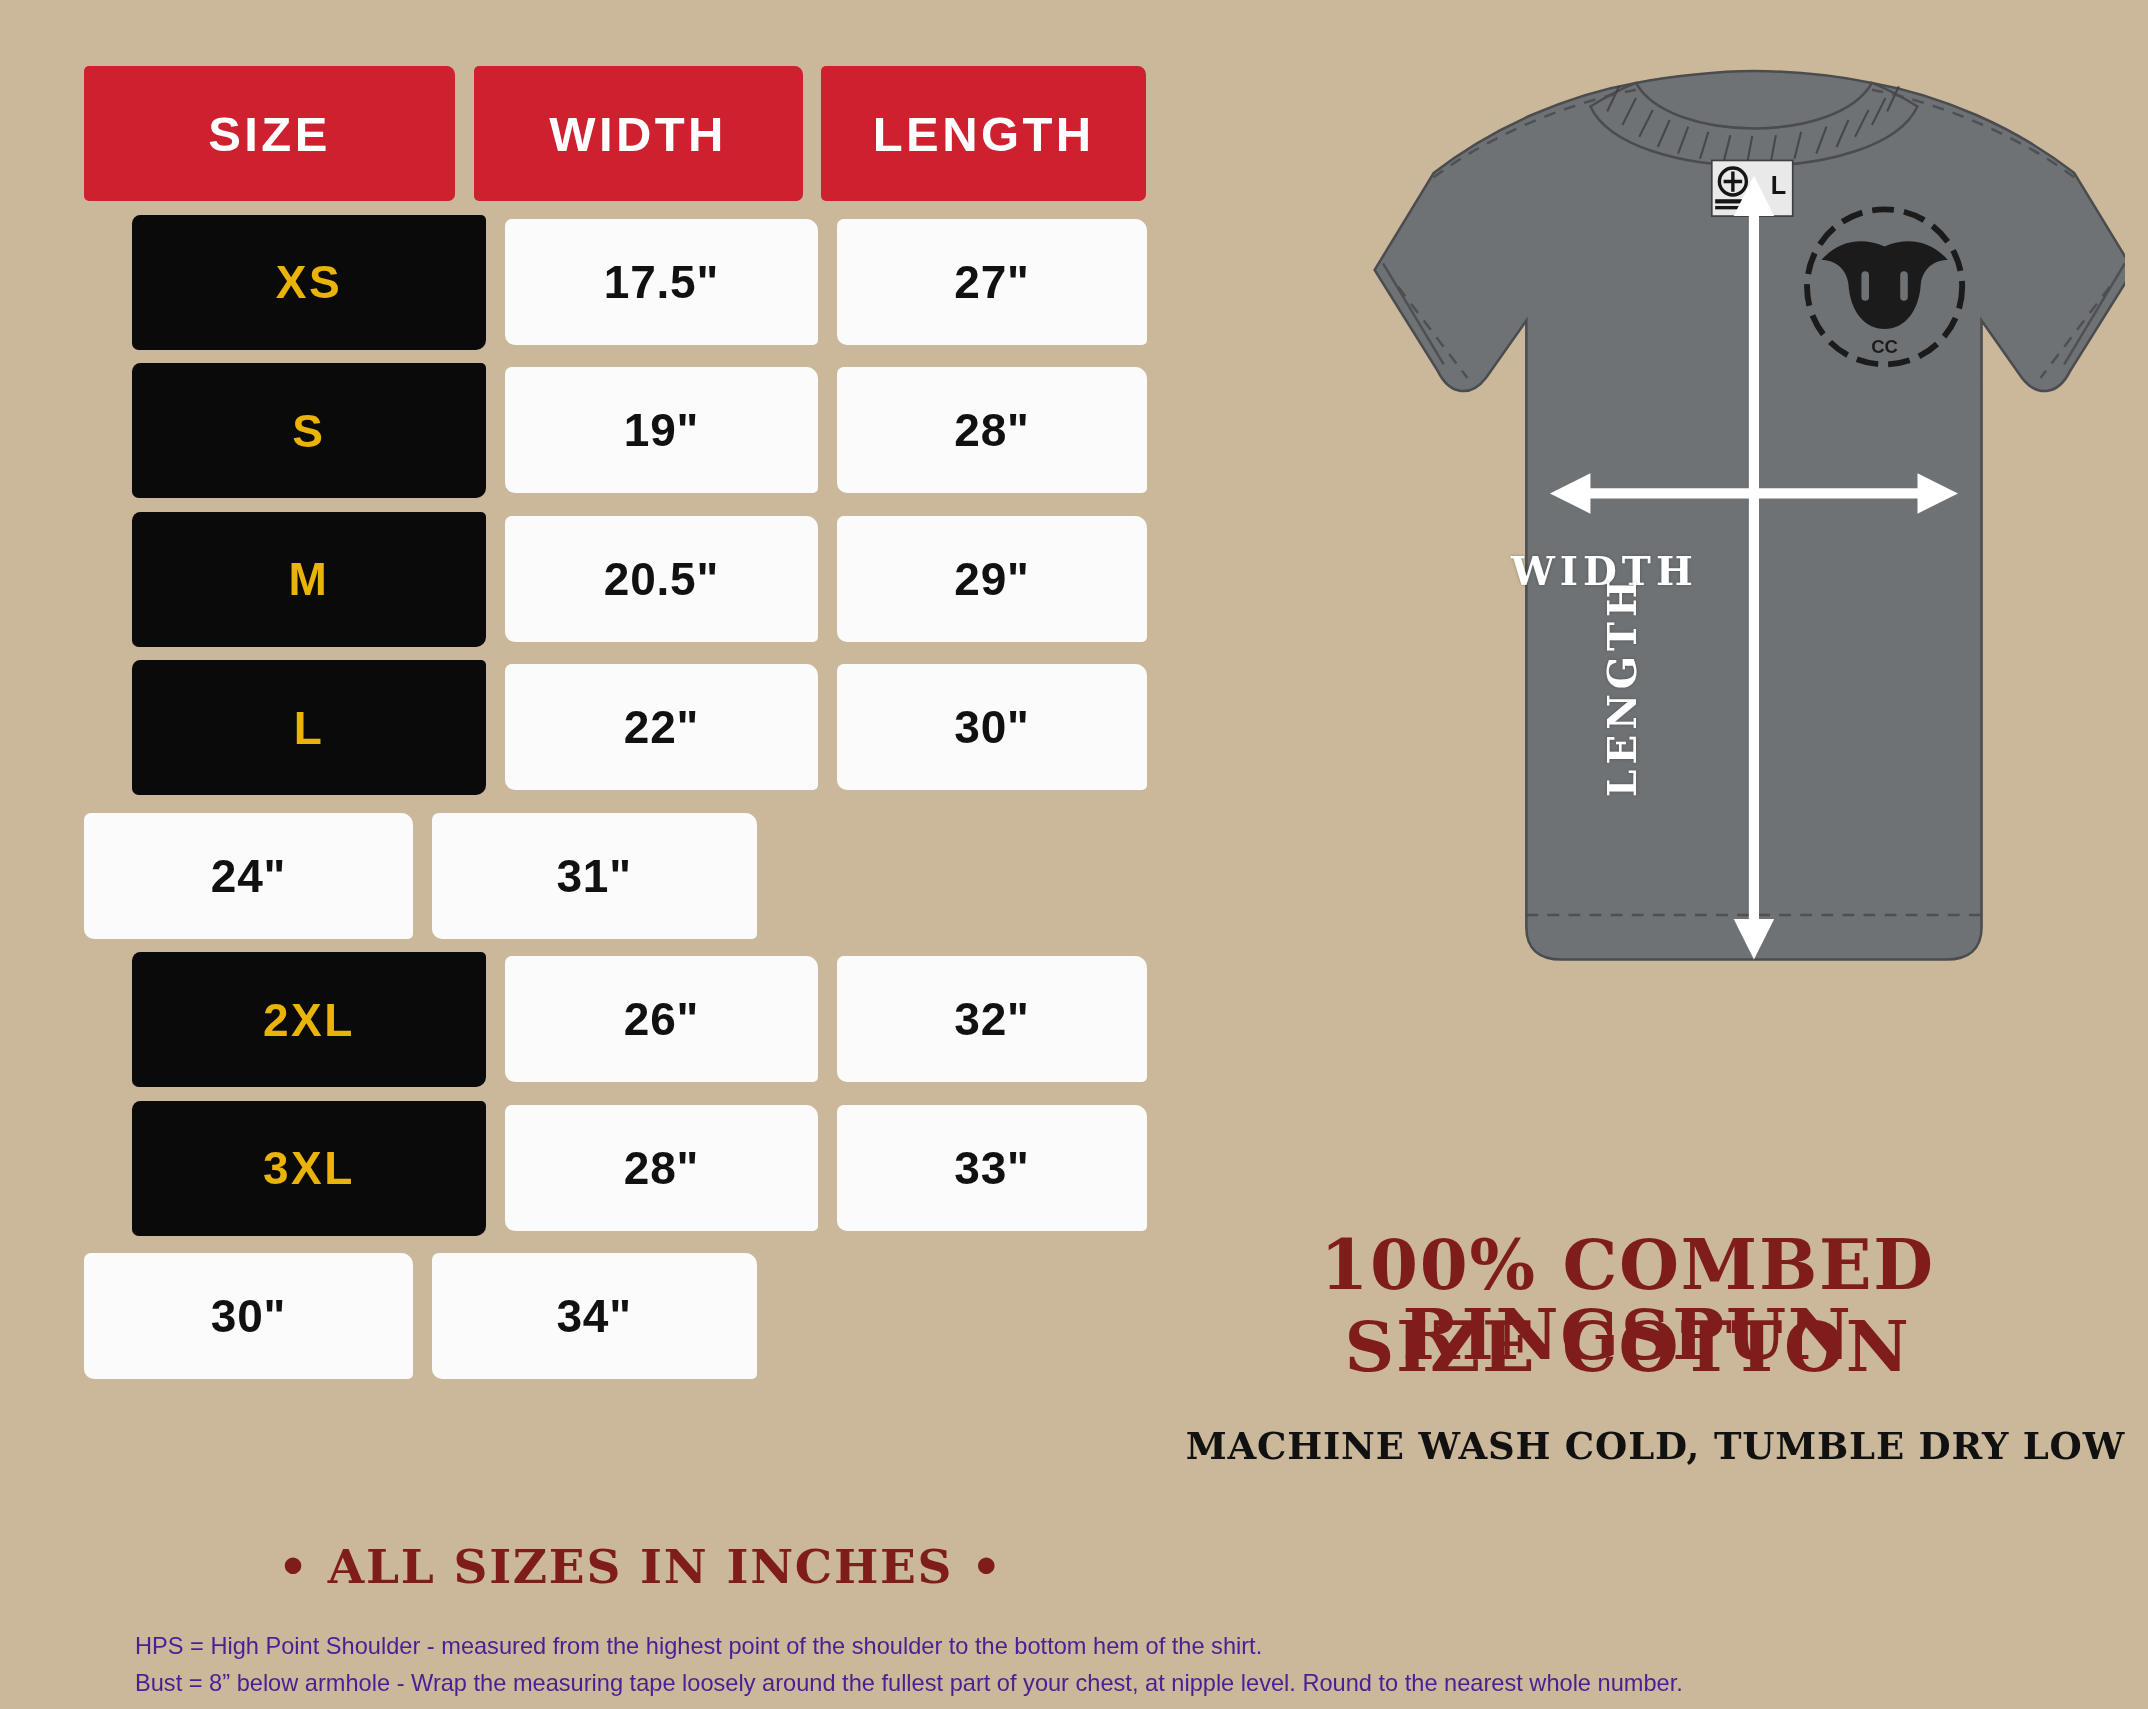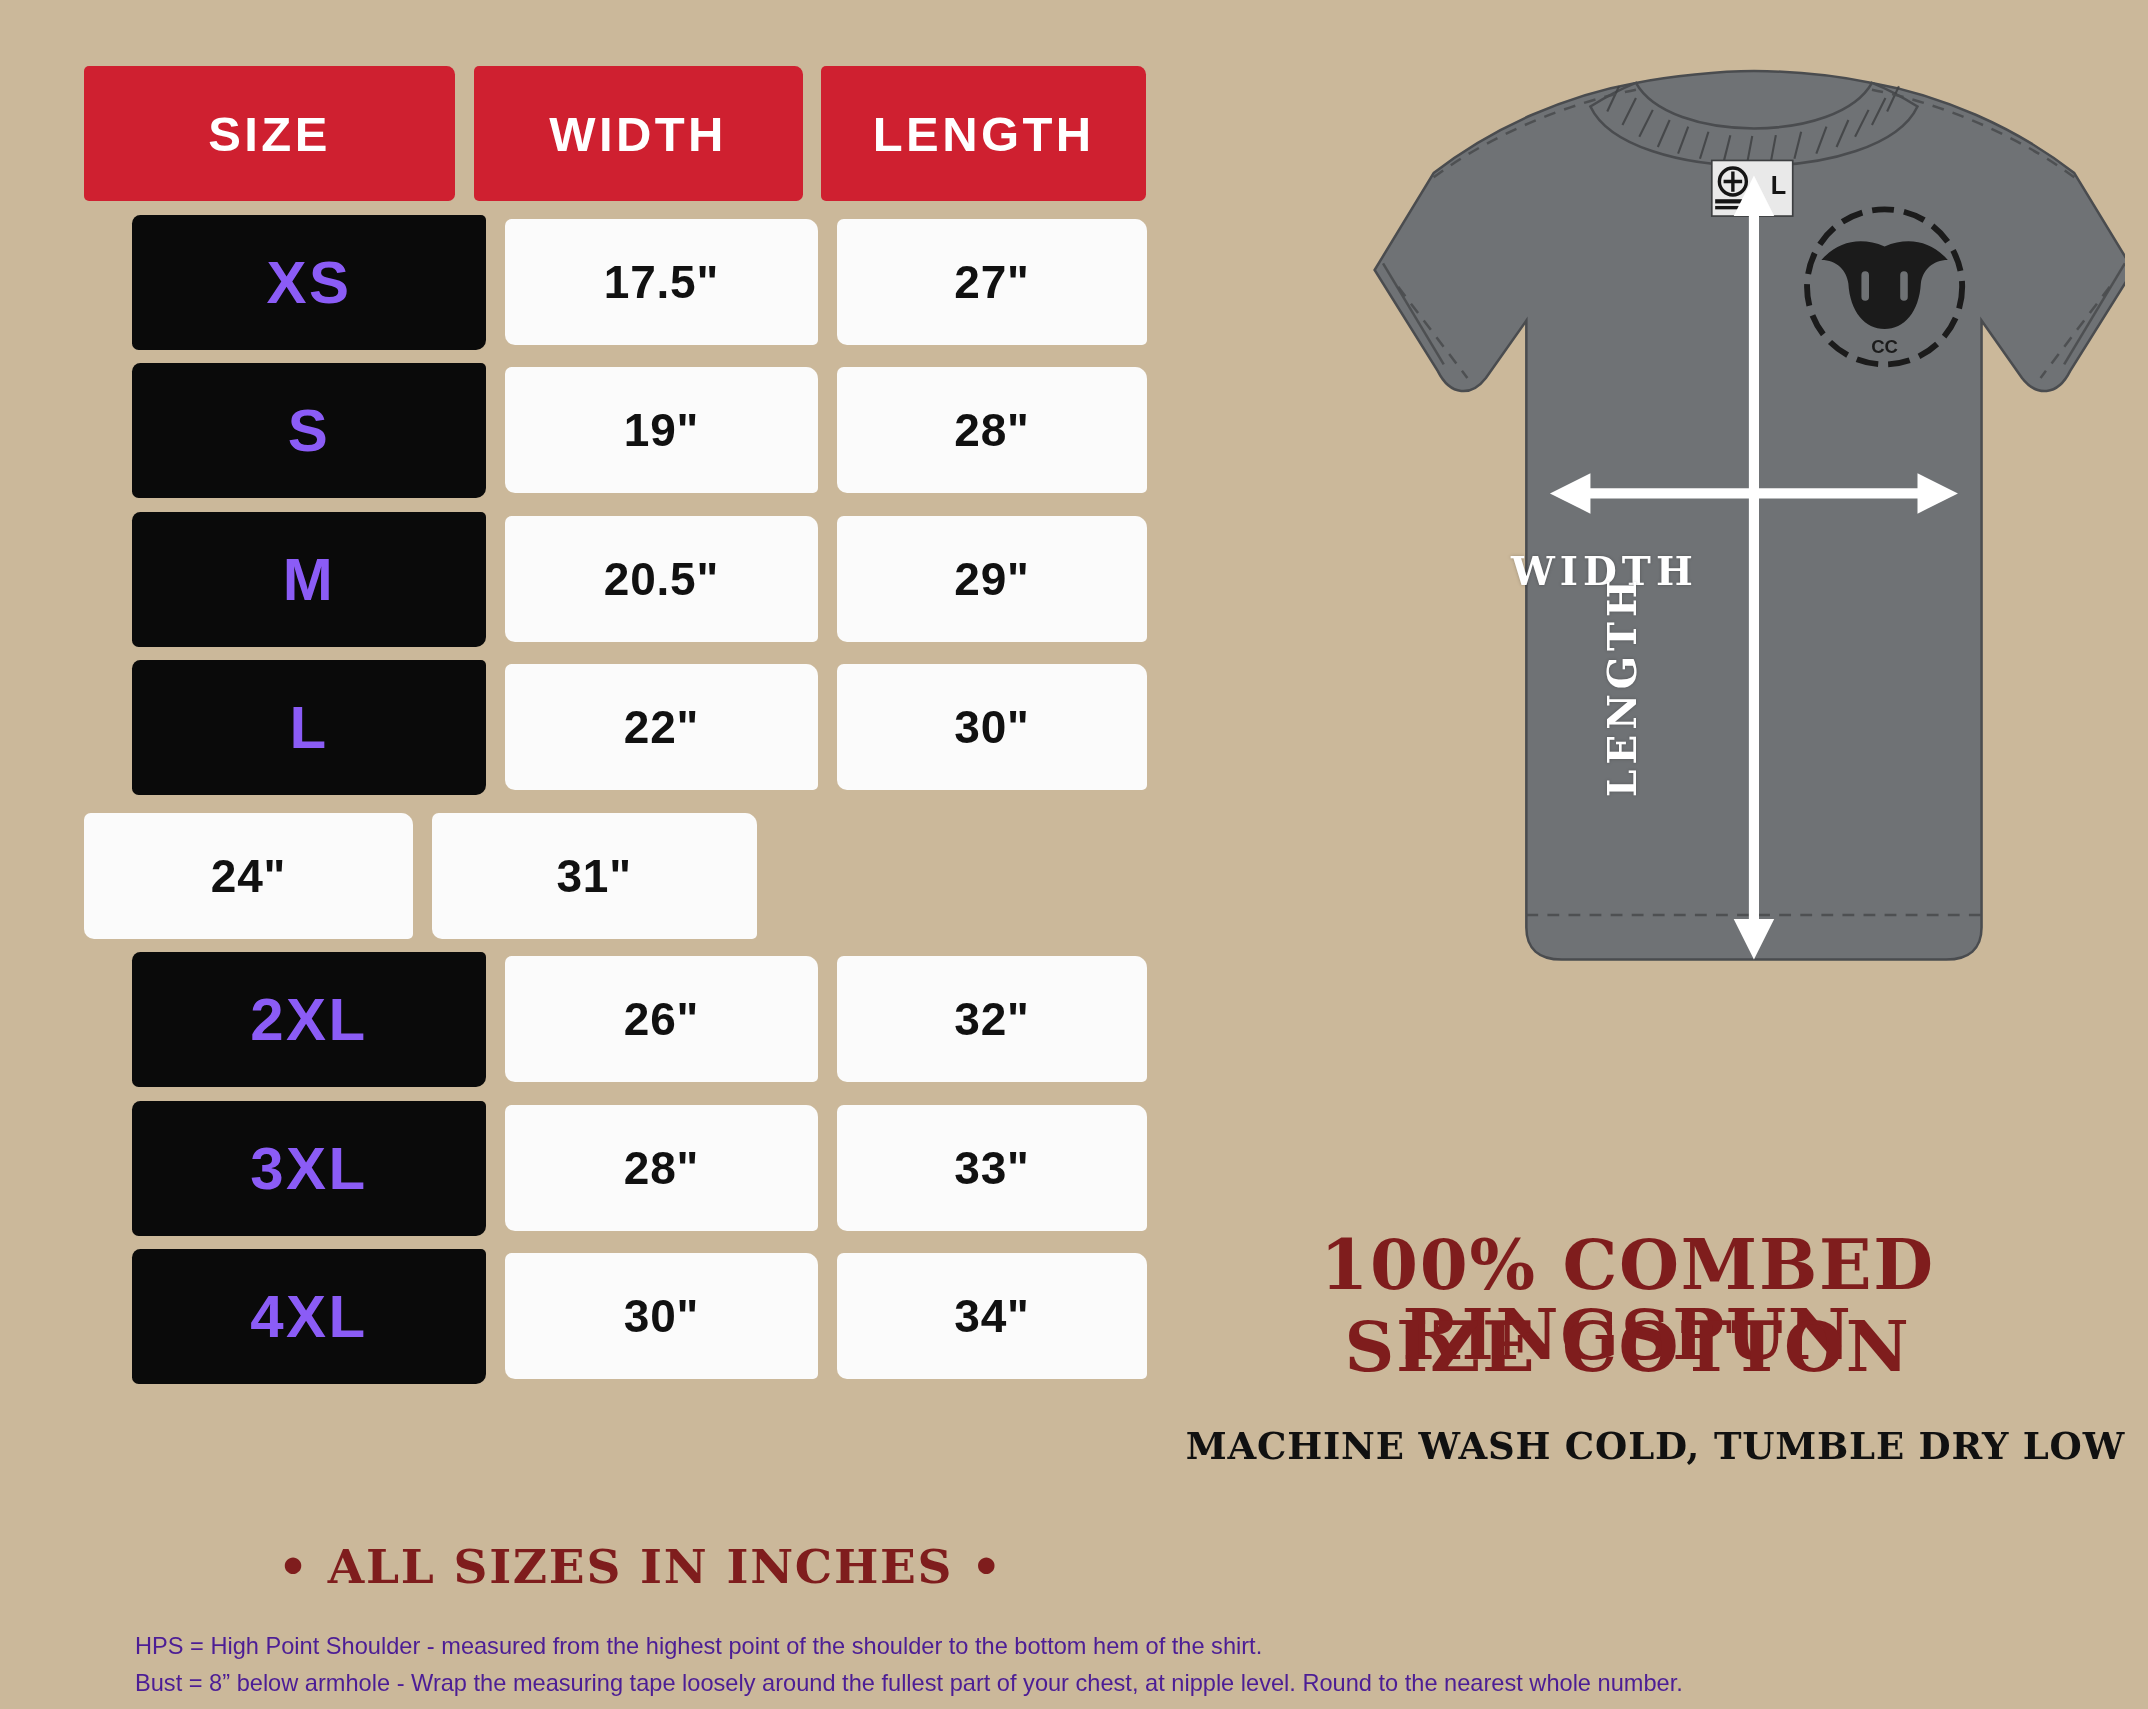--- a/index.html
+++ b/index.html
@@ -48,23 +48,23 @@
   .head .cell {
     background: #cf2030;
     color: #ffffff;
     height: 135px;
     font-size: 49px;
     letter-spacing: 3.4px;
     border-radius: 5px 8.4px 6.7px 5px;
   }
   .body-row .cell.size-cell {
     background: #0a0a0a;
-    color: #8b5cf6;
+    color: #eab308;
     height: 135px;
-    font-size: 60px;
+    font-size: 46px;
     letter-spacing: 2.5px;
     border-radius: 8.4px 5px 10px 6.7px;
     margin-left: 48px;
   }
   .body-row .cell.val-cell {
     background: #fbfbfb;
     color: #111111;
     height: 126px;
     font-size: 46px;
     letter-spacing: 0.8px;
@@ -205,21 +205,20 @@
       <div class="cell col-length val-cell">32"</div>
     </div>
 
     <div class="table-row body-row">
       <div class="cell col-size size-cell">3XL</div>
       <div class="cell col-width val-cell">28"</div>
       <div class="cell col-length val-cell">33"</div>
     </div>
 
     <div class="table-row body-row">
-      <div class="cell col-size size-cell">4XL</div>
       <div class="cell col-width val-cell">30"</div>
       <div class="cell col-length val-cell">34"</div>
     </div>
 
   </div>
 
   <div class="all-sizes">• ALL SIZES IN INCHES •</div>
 
   <div class="notes">
     <div>HPS = High Point Shoulder - measured from the highest point of the shoulder to the bottom hem of the shirt.</div>

